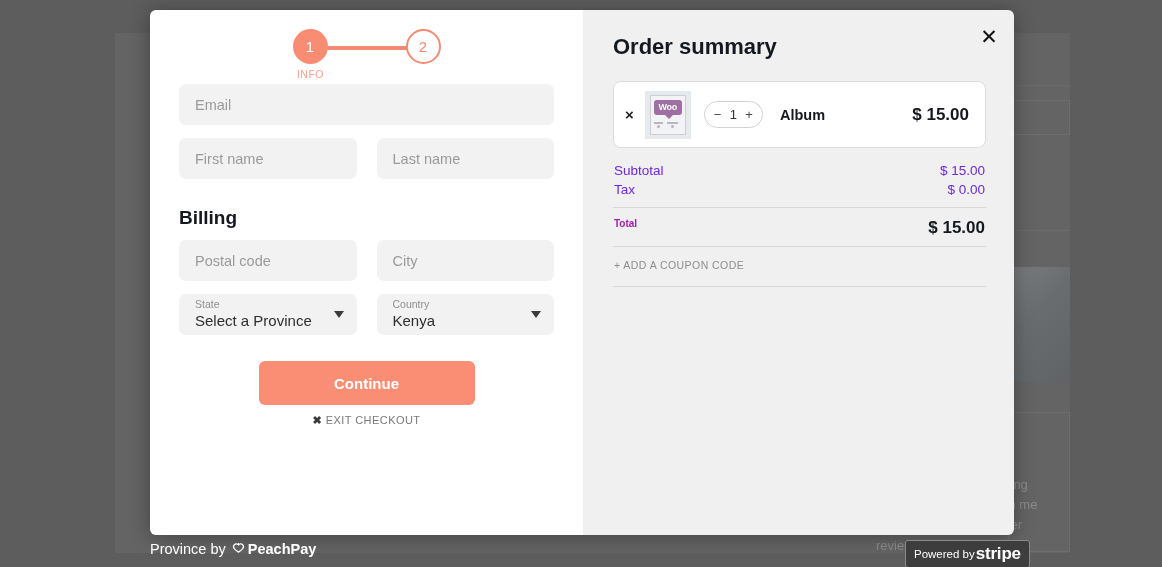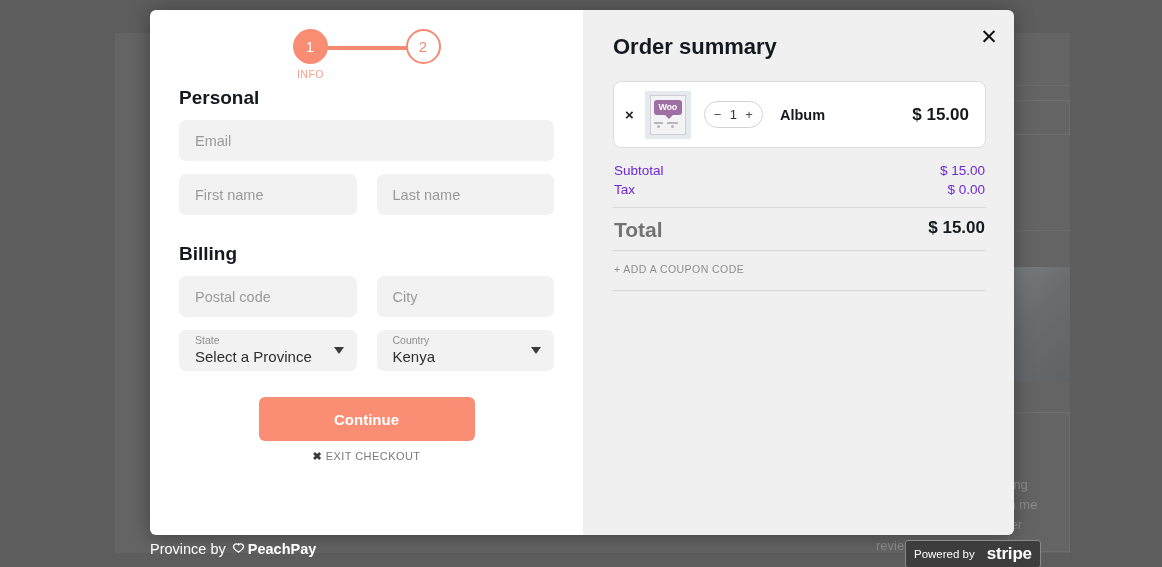--- a/index.html
+++ b/index.html
@@ -313,21 +313,21 @@
     font-size: 13.5px;
     color: #6d28d9;
     padding: 2px 1px;
   }
   .divider { height: 1px; background: #d8d8d8; margin: 8px 0; }
   .grand {
     display: flex;
     justify-content: space-between;
     padding: 2px 1px 0 1px;
   }
-  .grand .label { font-size: 21px; font-weight: bold; color: #737373; }
+  .grand .label { font-size: 10px; font-weight: bold; color: #a21caf; }
   .grand .value { font-size: 17px; font-weight: bold; color: #14181f; }
   #coupon {
     font-size: 10.5px;
     letter-spacing: .45px;
     color: #8d8d8d;
     padding: 4px 1px 7px 1px;
     cursor: pointer;
   }
 
   
@@ -348,21 +348,21 @@
   }
   #stripe-badge {
     position: absolute;
     left: 905px; top: 540px;
     background: #3d3d3d;
     border: 1px solid #8a8a8a;
     border-radius: 3px;
     padding: 3px 8px;
     color: #ffffff;
     font-size: 11.5px;
-    display: flex; align-items: center; gap: 12px;
+    display: flex; align-items: center; gap: 1px;
   }
   #stripe-badge .brand { font-weight: bold; font-size: 17px; letter-spacing: -.2px; }
 </style>
 </head>
 <body>
 
 <div id="page-bg">
   <div class="bg-col" style="left:115px; top:33px; width:955px; height:520px;"></div>
   <div class="bg-line" style="left:1010px; top:85px; width:60px;"></div>
   <div class="bg-card" style="left:1008px; top:100px; width:62px; height:35px;"></div>
@@ -386,21 +386,20 @@
         <div class="step active">
           <span>1</span>
         </div>
         <div class="step-label">INFO</div>
         <div class="step inactive">
           <span>2</span>
         </div>
       </div>
     </div>
 
-    <h2 class="section-title">Personal</h2>
 
     <div class="row">
       <div class="col">
         <input class="field" type="text" placeholder="Email" style="">
       </div>
     </div>
 
     <div class="row">
       <div class="col">
         <input class="field" type="text" placeholder="First name" style="">

